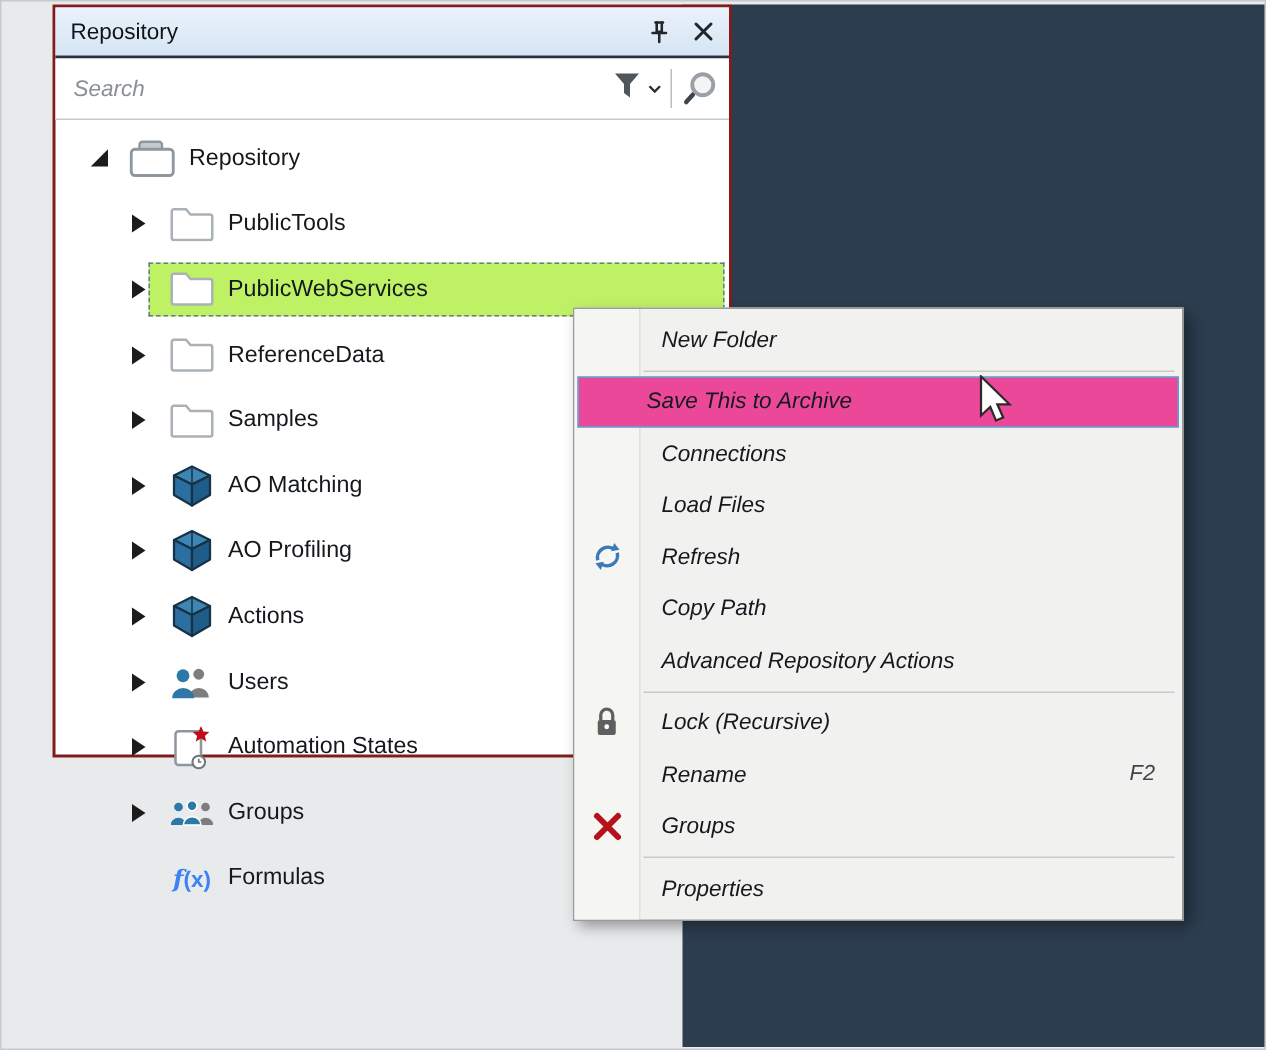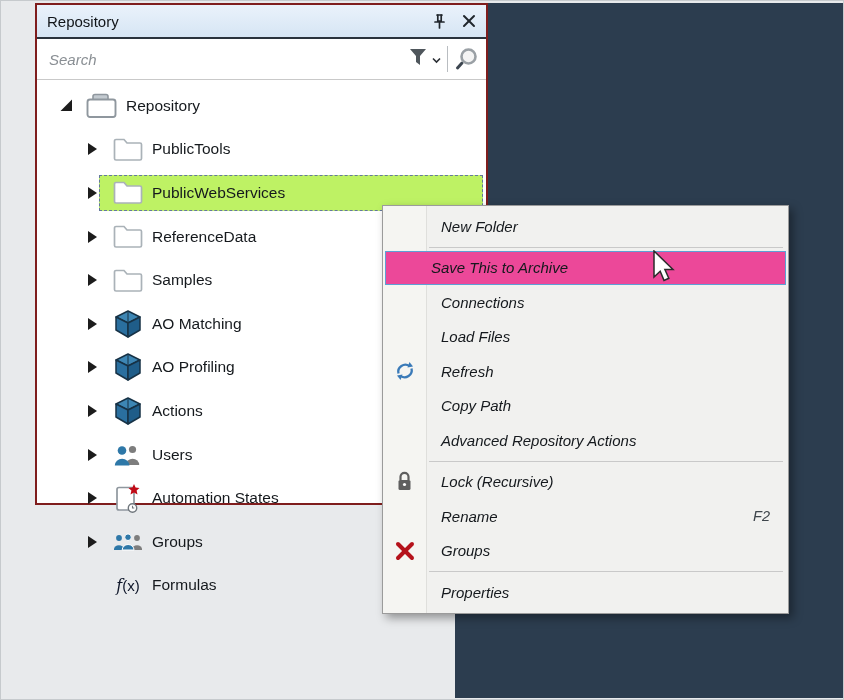--- a/index.html
+++ b/index.html
@@ -22,21 +22,21 @@
   
   .tree{padding-top:4px;}
   .tree-row{height:43.6px;display:flex;align-items:center;}
   .expander{width:14px;display:flex;align-items:center;justify-content:center;flex:0 0 14px;}
   .tree-row.lvl0 .expander{margin-left:22px;}
   .tree-row.lvl1 .expander{margin-left:48px;}
   .row-body{display:flex;align-items:center;flex:1;height:36px;margin-right:3px;border:1px dashed transparent;box-sizing:border-box;}
   .row-body.selected{background:#bef264;border:1px dashed #64799b;}
   .tree-icon{margin-left:11px;display:flex;align-items:center;justify-content:center;width:34px;flex:0 0 34px;}
   .tree-label{margin-left:7px;font-size:15.5px;color:#15191d;white-space:nowrap;}
-  .fx{font-size:15px;color:#0f172a;}
+  .fx{font-size:15px;color:#3b82f6;font-weight:bold;}
   .fx i{font-family:"DejaVu Serif",serif;font-size:16px;}
   
   .menu{position:absolute;left:381px;top:204px;width:407px;background:#f1f1ef;border:1px solid #9b9b9b;box-shadow:4px 4px 9px rgba(0,0,0,.38);box-sizing:border-box;padding:3px 0;}
   .menu .gutter-line{position:absolute;left:43px;top:0;bottom:0;width:1px;background:#dfdfdc;}
   .menu .gutter-bg{position:absolute;left:0;top:0;bottom:0;width:43px;background:#f5f5f2;}
   .mi{height:34.5px;display:flex;align-items:center;position:relative;padding-left:58px;font-size:15px;color:#15191d;box-sizing:border-box;font-style:italic;}
   .mi .mi-icon{position:absolute;left:0;top:0;bottom:0;width:43px;display:flex;align-items:center;justify-content:center;}
   .mi.highlight{margin:0 2px;padding-left:45px;background:#ec4899;border:1px solid #5da0d5;}
   .mi .shortcut{margin-left:auto;padding-right:18px;color:#3f464c;font-size:14.5px;}
   .msep{height:1px;background:#c9c9c9;margin:3px 5px 3px 46px;}

